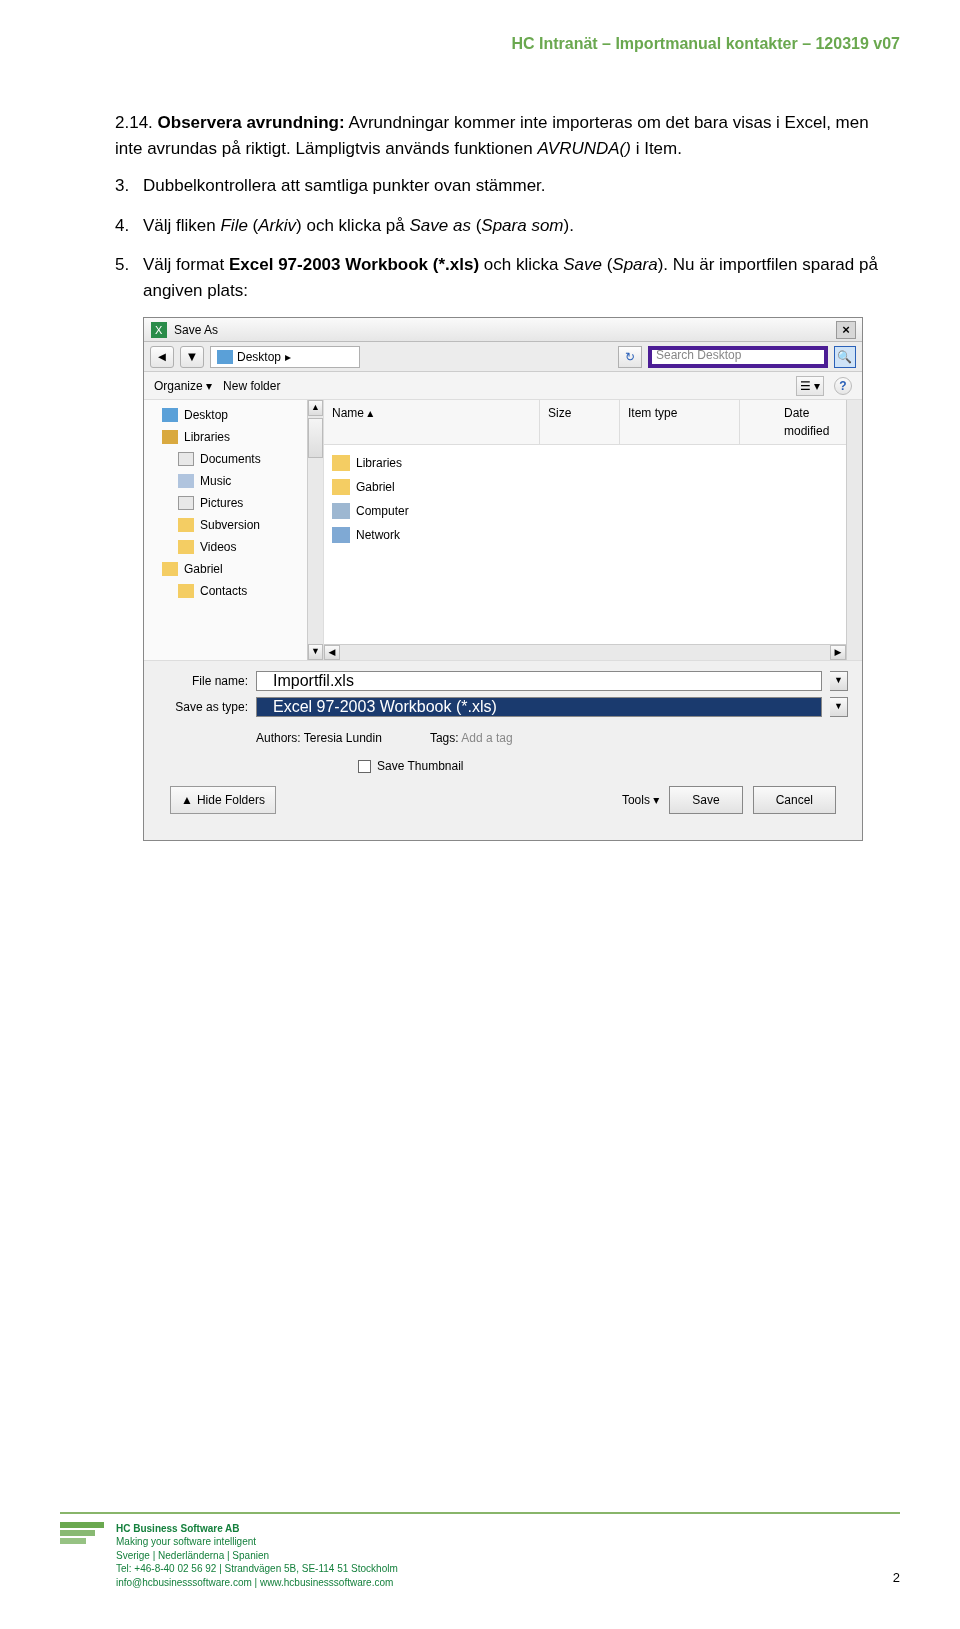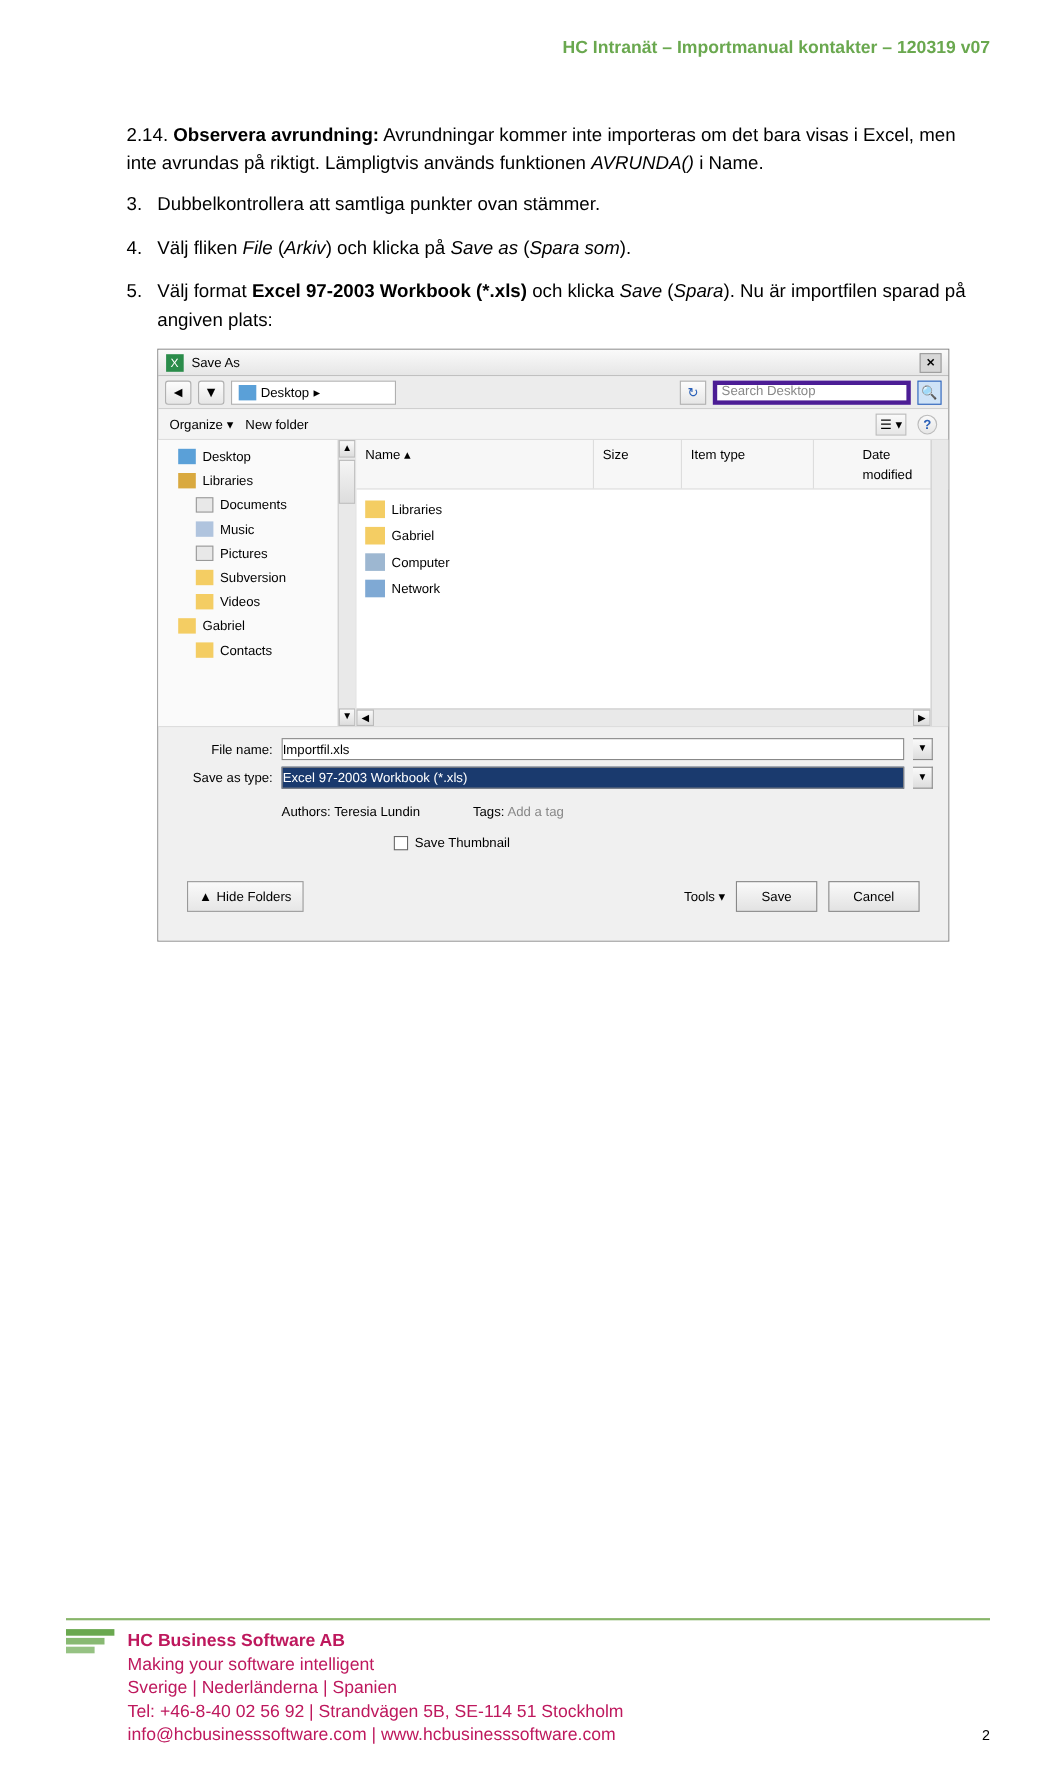--- a/index.html
+++ b/index.html
@@ -222,41 +222,41 @@
     display: flex; align-items: center;
     margin-bottom: 6px;
     gap: 8px;
   }
   .fieldrow label { width: 90px; text-align: right; font-size: 12px; }
   .fieldrow .input {
     flex: 1;
     border: 1px solid #888;
     background: #fff;
     height: 20px;
-    padding: 0 0;
-    font-size: 12px;
+    padding: 0 16px;
+    font-size: 16px;
     display: flex; align-items: center;
   }
   .fieldrow .input.dark {
     background: #1a3a6e;
     color: #fff;
   }
   .fieldrow .dd { width: 18px; height: 20px; border: 1px solid #888; border-left: none; background: linear-gradient(#fafafa,#ddd); display: flex; align-items: center; justify-content: center; font-size: 9px; }
   .metarow {
     display: flex;
     padding: 6px 0 10px 98px;
     gap: 48px;
     font-size: 12px;
   }
   .metarow .grey { color: #888; }
   .thumbrow {
     padding-left: 200px;
     font-size: 12px;
     display: flex; align-items: center; gap: 6px;
-    margin-bottom: 20px;
+    margin-bottom: 5px;
   }
   .checkbox {
     width: 13px; height: 13px; border: 1px solid #666; background: #fff; display: inline-block;
   }
   .dlg-bottom {
     display: flex;
     align-items: center;
     padding: 6px 12px 12px 12px;
     gap: 10px;
   }
@@ -293,43 +293,43 @@
     gap: 12px;
   }
   .footer-logo {
     width: 44px; height: 40px;
     display: flex; flex-direction: column; gap: 2px;
   }
   .footer-logo .bar { height: 6px; background: #6aa84f; }
   .footer-logo .bar:nth-child(2) { width: 80%; opacity: 0.8; }
   .footer-logo .bar:nth-child(3) { width: 60%; opacity: 0.7; }
   .footer-text {
-    font-size: 16px;
+    font-size: 10px;
     line-height: 1.35;
-    color: #be185d;
+    color: #15803d;
   }
   .footer-text .fb { font-weight: bold; }
   .footer-page {
     position: absolute;
     right: 0;
     bottom: 2px;
     font-size: 13px;
   }
 </style>
 </head>
 <body>
 
 <div class="header-right">HC Intranät – Importmanual kontakter – 120319 v07</div>
 
 <div class="content">
 
 
   <p>
     <span>2.14.</span>
-    <span class="bold">Observera avrundning:</span><span> Avrundningar kommer inte importeras om det bara visas i Excel, men inte avrundas på riktigt. Lämpligtvis används funktionen </span><span class="italic">AVRUNDA()</span><span> i Name.</span>
+    <span class="bold">Observera avrundning:</span><span> Avrundningar kommer inte importeras om det bara visas i Excel, men inte avrundas på riktigt. Lämpligtvis används funktionen </span><span class="italic">AVRUNDA()</span><span> i Item.</span>
   </p>
 
   <ol>
     <li>
       <span class="num">3.</span>
       <span>Dubbelkontrollera att samtliga punkter ovan stämmer.</span>
     </li>
     <li>
       <span class="num">4.</span>
       <span>Välj fliken </span><span class="italic">File</span> (<span class="italic">Arkiv</span>)<span> och klicka på </span><span class="italic">Save as</span> (<span class="italic">Spara som</span>).

